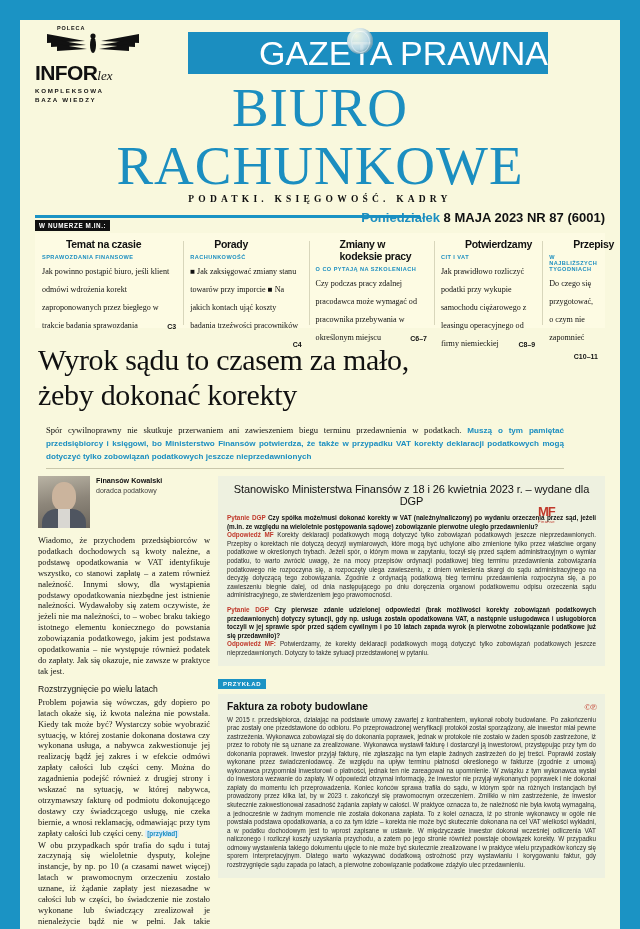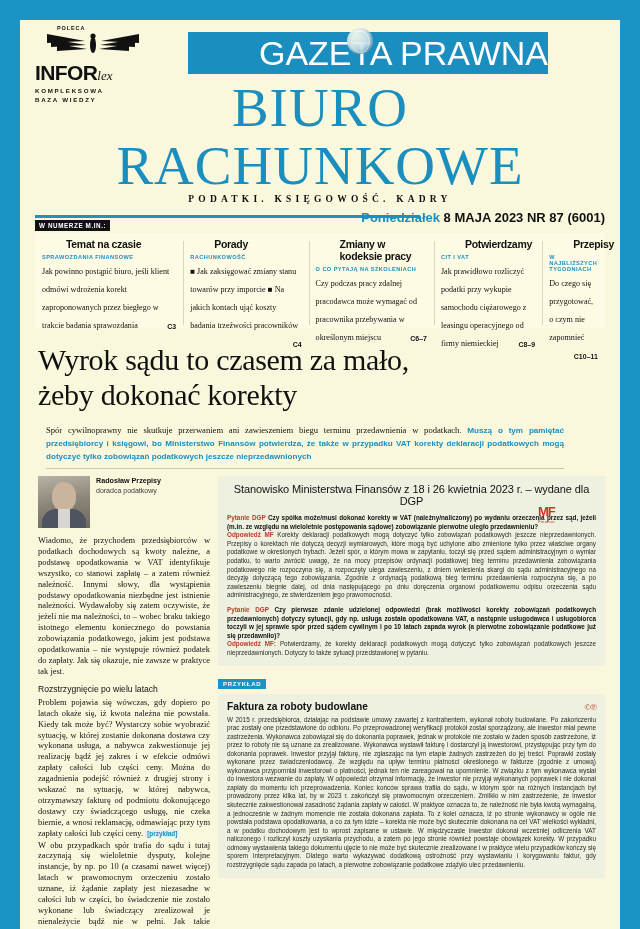--- a/index.html
+++ b/index.html
@@ -207,21 +207,21 @@
     <div class="lead-rule"></div>
 
     <div class="col-left">
       <div class="author">
         <div class="avatar">
           <div class="head"></div>
           <div class="body"></div>
           <div class="shirt"></div>
         </div>
         <div>
-          <div class="author-name">Radosław Przepisy</div>
+          <div class="author-name">Finansów Kowalski</div>
           <div class="author-role">doradca podatkowy</div>
         </div>
       </div>
 
       <div class="body-text">Wiadomo, że przychodem przedsiębiorców w podatkach dochodowych są kwoty należne, a podstawę opodatkowania w VAT identyfikuje wszystko, co stanowi zapłatę – a zatem również należność. Innymi słowy, dla wystąpienia podstawy opodatkowania niezbędne jest istnienie należności. Wydawałoby się zatem oczywiste, że jeżeli nie ma należności, to – wobec braku takiego istotnego elementu koniecznego do powstania zobowiązania podatkowego, jakim jest podstawa opodatkowania – nie występuje również podatek do zapłaty. Jak się okazuje, nie zawsze w praktyce tak jest.</div>
       <div class="sub-head">Rozstrzygnięcie po wielu latach</div>
       <div class="body-text"><span>Problem pojawia się wówczas, gdy dopiero po latach okaże się, iż kwota należna nie powstała. Kiedy tak może być? Wystarczy sobie wyobrazić sytuację, w której zostanie dokonana dostawa czy wykonana usługa, a nabywca zakwestionuje jej realizację bądź jej zakres i w efekcie odmówi zapłaty całości lub części ceny. Można do zagadnienia podejść również z drugiej strony i wskazać na sytuację, w której nabywca, otrzymawszy fakturę od podmiotu dokonującego dostawy czy świadczącego usługę, nie czeka biernie, a wnosi reklamację, odmawiając przy tym zapłaty całości lub części ceny.</span> <span class="inline-ref">[przykład]</span></div>
       <div class="body-text">W obu przypadkach spór trafia do sądu i tutaj zaczynają się wieloletnie dysputy, kolejne instancje, by np. po 10 (a czasami nawet więcej) latach w prawomocnym orzeczeniu zostało uznane, iż żądanie zapłaty jest niezasadne w całości lub w części, bo świadczenie nie zostało wykonane lub świadczący zrealizował je nienależycie bądź nie w pełni. Jak takie rozstrzygnięcie, którego istota sprowadza się do stwierdzenia, iż nie powstała należność albo wprawdzie była, ale w niższej kwocie niż wynikało z faktury?</div>
 
     </div>

